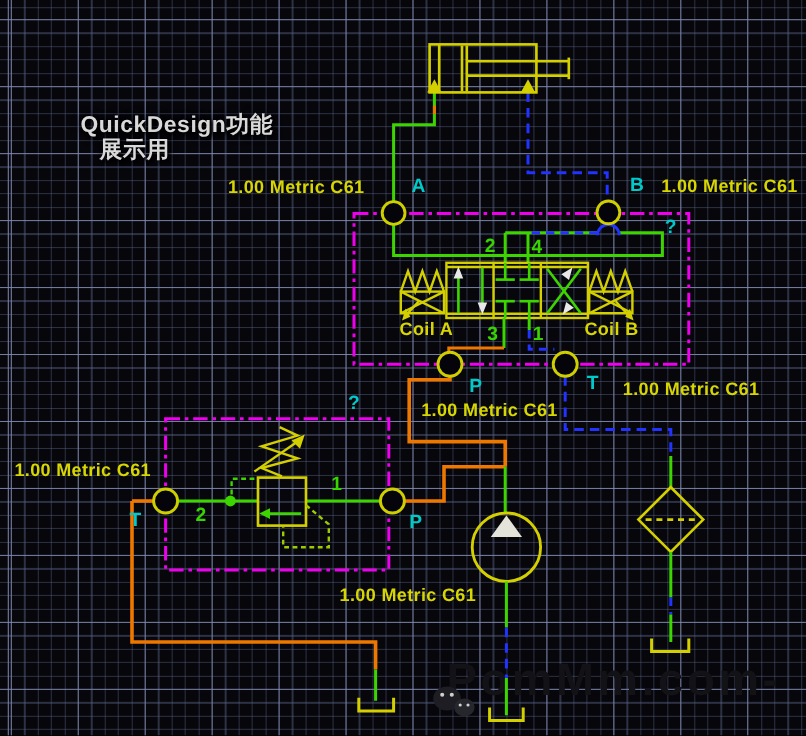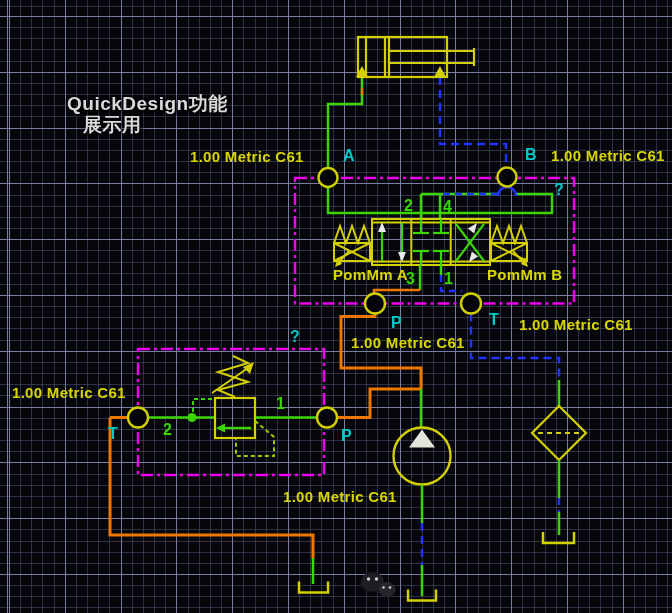--- a/index.html
+++ b/index.html
@@ -24,20 +24,21 @@
   .wm-site{position:absolute;left:372px;top:546px;color:#121217;
     font:bold 38px "Liberation Sans",sans-serif;letter-spacing:3px;white-space:nowrap;}
   .wm-wechat{position:absolute;left:396px;top:572px;color:#3a3a41;
     font:bold 19px "Liberation Sans",sans-serif;white-space:nowrap;}
 </style>
 </head>
 <body>
 
 <div class="canvas">
 
+  <div class="wm-site">PomMm.com-</div>
 
   <svg width="672" height="613" viewBox="0 0 672 613">
 
     <g>
       <ellipse cx="372.5" cy="582" rx="11.5" ry="10" fill="#1d1d23"></ellipse>
       <ellipse cx="387" cy="589.5" rx="8.5" ry="7.5" fill="#26262d"></ellipse>
       <circle cx="368.5" cy="579" r="1.7" fill="#cfcfcf"></circle>
       <circle cx="376.5" cy="579" r="1.7" fill="#cfcfcf"></circle>
       <circle cx="383.5" cy="587.5" r="1.3" fill="#cfcfcf"></circle>
       <circle cx="390" cy="587.5" r="1.3" fill="#cfcfcf"></circle>
@@ -185,22 +186,22 @@
   <div class="title-line" style="left:83px;top:112px">展示用</div>
 
   <div class="lbl lbl-y" style="left:190px;top:148px">1.00 Metric C61</div>
   <div class="lbl lbl-c" style="left:343px;top:147px">A</div>
   <div class="lbl lbl-c" style="left:525px;top:146px">B</div>
   <div class="lbl lbl-y" style="left:551px;top:147px">1.00 Metric C61</div>
   <div class="lbl lbl-c" style="left:554px;top:181px">?</div>
 
   <div class="lbl lbl-g" style="left:404px;top:197px">2</div>
   <div class="lbl lbl-g" style="left:443px;top:198px">4</div>
-  <div class="lbl lbl-y" style="left:333px;top:266px">PomMm A</div>
-  <div class="lbl lbl-y" style="left:487px;top:266px">PomMm B</div>
+  <div class="lbl lbl-y" style="left:333px;top:266px">Coil A</div>
+  <div class="lbl lbl-y" style="left:487px;top:266px">Coil B</div>
   <div class="lbl lbl-g" style="left:406px;top:270px">3</div>
   <div class="lbl lbl-g" style="left:444px;top:270px">1</div>
 
   <div class="lbl lbl-c" style="left:391px;top:314px">P</div>
   <div class="lbl lbl-c" style="left:489px;top:311px">T</div>
   <div class="lbl lbl-y" style="left:519px;top:316px">1.00 Metric C61</div>
   <div class="lbl lbl-y" style="left:351px;top:334px">1.00 Metric C61</div>
 
   <div class="lbl lbl-y" style="left:12px;top:384px">1.00 Metric C61</div>
   <div class="lbl lbl-c" style="left:290px;top:328px">?</div>

